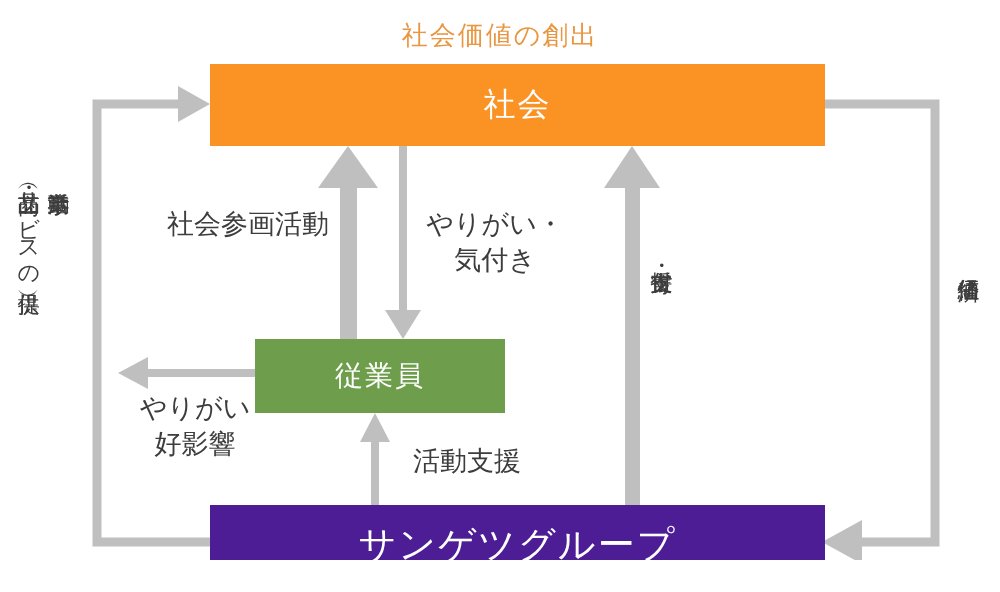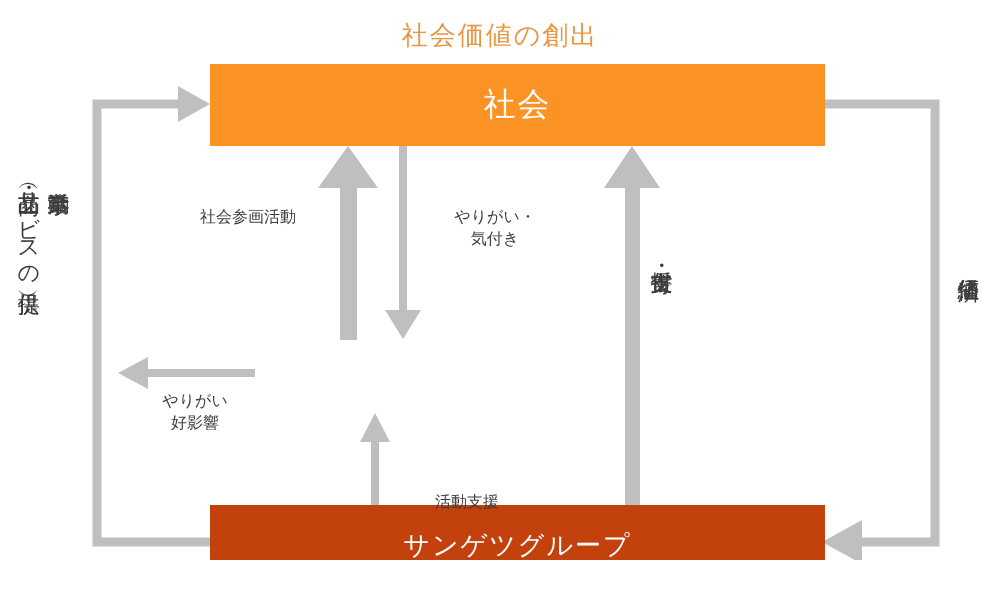--- a/index.html
+++ b/index.html
@@ -49,28 +49,28 @@
     height: 74px;
     background: #6E9E4B;
     font-size: 28px;
     letter-spacing: 2px;
   }
   #box-group {
     left: 210px;
     top: 505px;
     width: 615px;
     height: 80px;
-    background: #c2410c;
-    font-size: 26px;
+    background: #4c1d95;
+    font-size: 37px;
     letter-spacing: 2px;
   }
   .caption {
     position: absolute;
     color: #3d3d3d;
-    font-size: 16px;
+    font-size: 27px;
     line-height: 1.35;
     white-space: pre-line;
     text-align: center;
   }
   .caption.vertical {
     writing-mode: vertical-rl;
     text-orientation: upright;
     white-space: nowrap;
     line-height: 1.25;
     text-align: left;
@@ -122,21 +122,20 @@
   }
   #label-work-impact {
     left: 120px;
     top: 390px;
     width: 150px;
   }
   #label-activity-support {
     left: 392px;
     top: 443px;
     width: 150px;
-    margin-top: 48px;
   }
 </style>
 </head>
 <body>
 
 <div id="canvas">
 
   <div id="title-social-value">社会価値の創出</div>
 
   <svg id="arrow-layer" viewBox="0 0 1000 592">
@@ -172,20 +171,21 @@
     </g>
 
     <g>
       <rect x="371" y="440" width="8" height="65" fill="#BFBFBF"></rect>
       <polygon points="375,413 360,442 390,442" fill="#BFBFBF"></polygon>
     </g>
   </svg>
 
   <div class="node-box" id="box-society">社会</div>
 
+  <div class="node-box" id="box-employees">従業員</div>
 
   <div class="node-box" id="box-group">サンゲツグループ</div>
 
   <div class="caption" id="label-business-activity">
     <span class="col">事業活動</span>
     <span class="col">（商品・サービスの提供）</span>
   </div>
 
   <div class="caption vertical" id="label-economic-value">経済価値</div>
 

